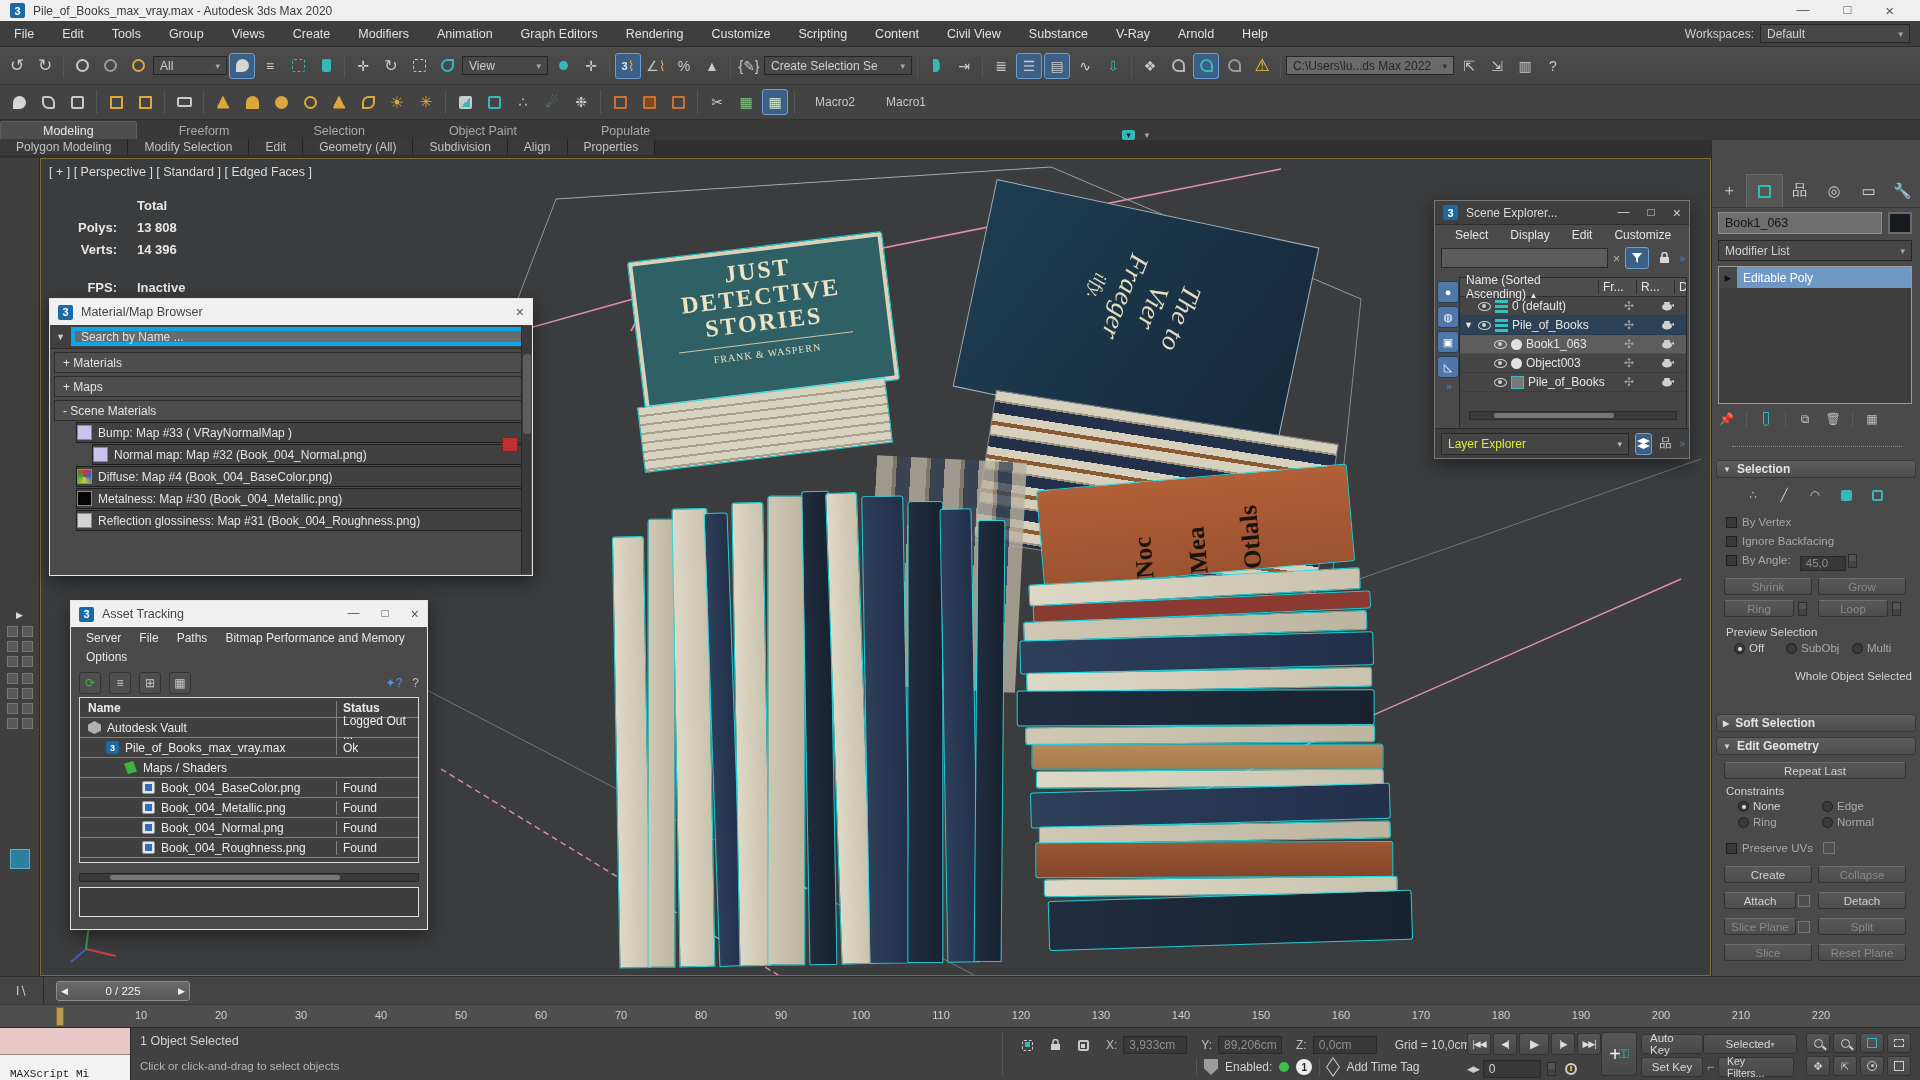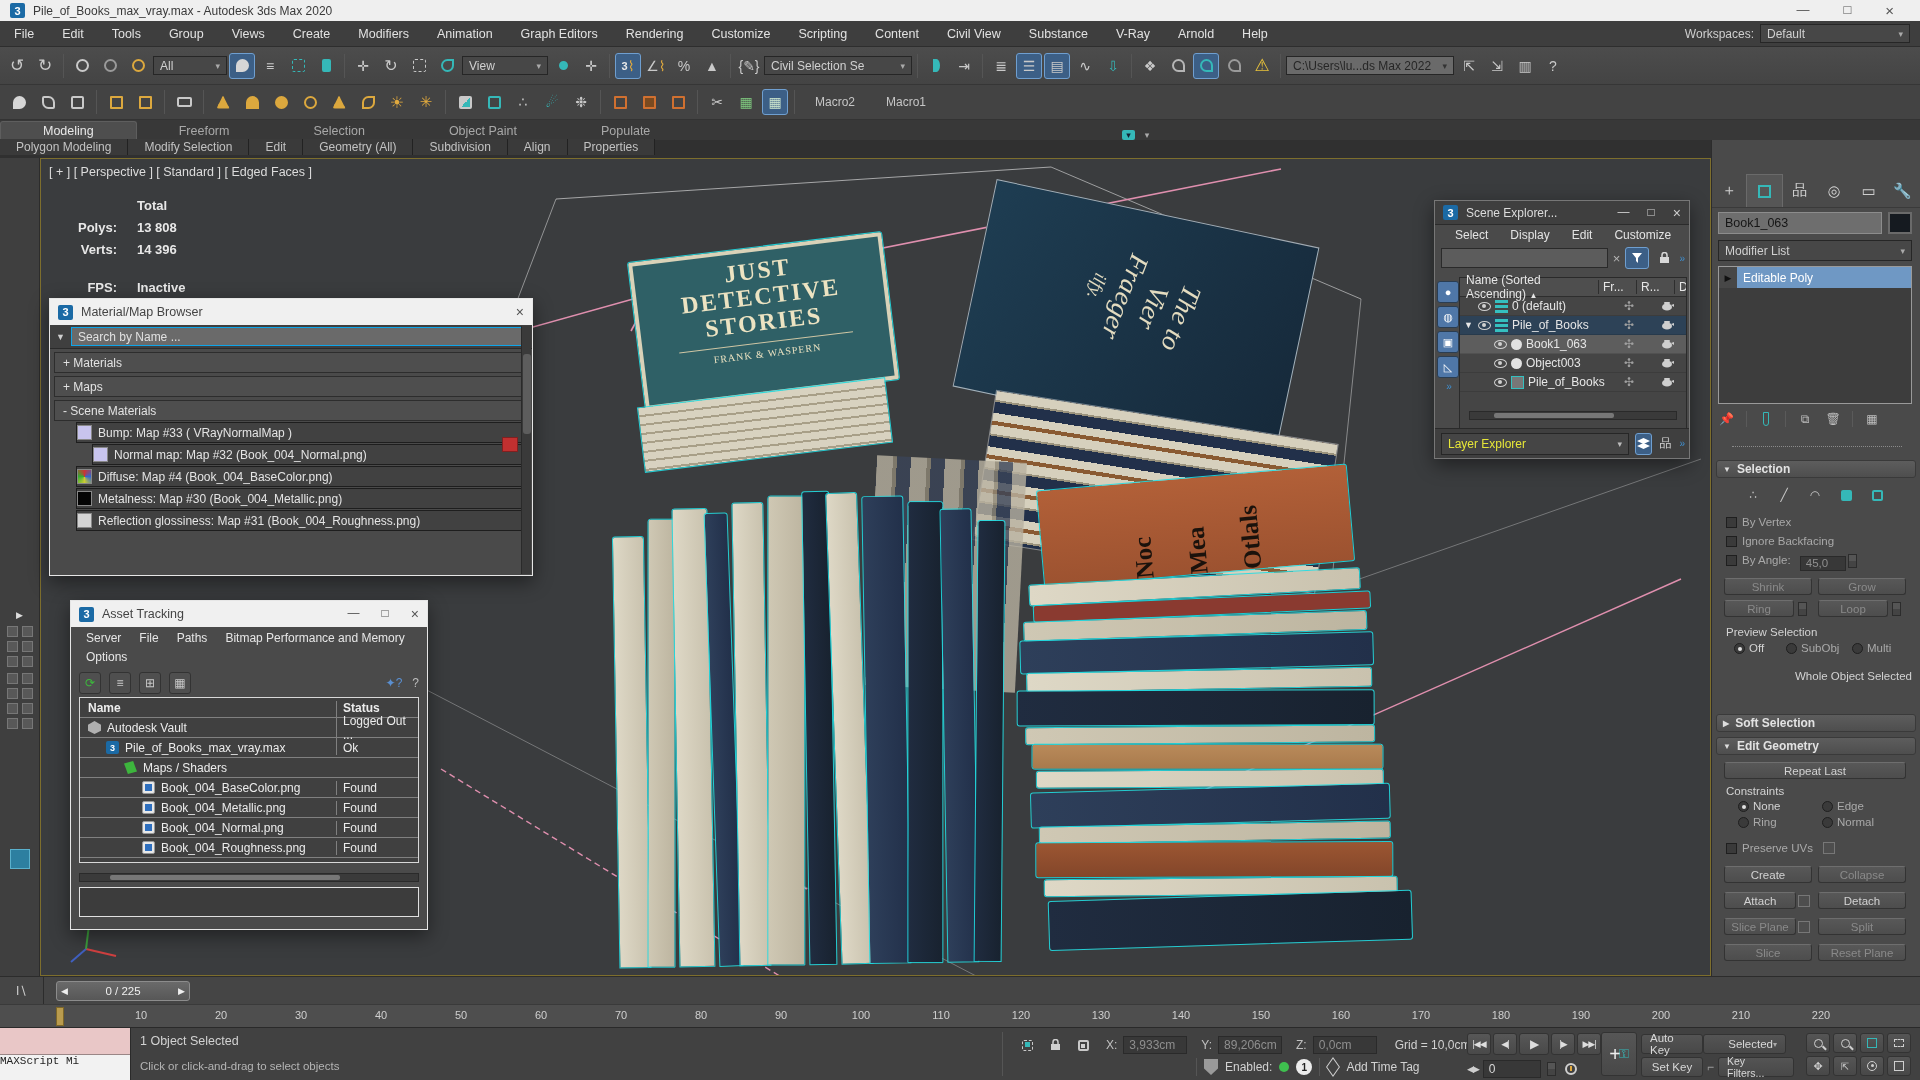--- a/index.html
+++ b/index.html
@@ -159,21 +159,21 @@
   
   #trackbar{left:0;top:976px;width:1920px;height:28px;background:#454545;border-top:1px solid #2c2c2c}
   #tslider{position:absolute;left:56px;top:4px;width:134px;height:20px;background:linear-gradient(#6a6a6a,#575757);border:1px solid #8c8c8c;border-radius:3px;color:#efefef;display:flex;align-items:center;justify-content:space-between;padding:0 4px;font-size:11.5px}
   #ruler{left:0;top:1004px;width:1920px;height:24px;background:#4e4e4e;border-top:1px solid #3a3a3a;border-bottom:1px solid #2a2a2a}
   #ruler .tick{position:absolute;top:4px;transform:translateX(-50%);color:#cfcfcf;font-size:11px}
   #marker0{position:absolute;left:56px;top:2px;width:8px;height:19px;background:var(--gold);border:1px solid #7d6627}
   
   #statusbar{left:0;top:1028px;width:1920px;height:52px;background:#414141}
   #msbox{position:absolute;left:0;top:0;width:131px;height:52px;border-right:1px solid #2a2a2a}
   #msbox .pink{height:27px;background:#e9c7c7;border-bottom:1px solid #9a8686}
-  #msbox .white{height:25px;background:#f2f2f2;color:#222;display:flex;align-items:flex-start;padding:0 0;font-family:"Liberation Mono",monospace;font-size:11px}
+  #msbox .white{height:25px;background:#f2f2f2;color:#222;display:flex;align-items:flex-end;padding:0 10px;font-family:"Liberation Mono",monospace;font-size:11px}
   .sfield2{background:var(--field);border:1px solid #2a2a2a;color:var(--field-txt);height:18px;display:flex;align-items:center;padding:0 5px}
   .pbtn{width:24px;height:22px;background:linear-gradient(#575757,#494949);border:1px solid #333;border-radius:3px;color:#dedede;display:flex;align-items:center;justify-content:center;font-size:9px;letter-spacing:-1px}
   .kbtn{height:20px;background:linear-gradient(#545454,#484848);border:1px solid #333;border-radius:3px;color:#d8d8d8;display:flex;align-items:center;justify-content:center;padding:0 8px;font-size:11.5px}
   .navic{width:24px;height:20px;background:linear-gradient(#555,#484848);border:1px solid #333;border-radius:3px;display:flex;align-items:center;justify-content:center}
   .navic .mag{width:9px;height:9px;border:1.6px solid #cfcfcf;border-radius:50%;position:relative}
   .navic .mag::after{content:"";position:absolute;left:7px;top:7px;width:5px;height:1.6px;background:#cfcfcf;transform:rotate(45deg)}
   .shield{width:14px;height:16px;background:#9a9a9a;clip-path:polygon(0 0,100% 0,100% 60%,50% 100%,0 60%)}
   .gdot{width:10px;height:10px;border-radius:50%;background:#3fbf4f}
   .badge1{width:16px;height:16px;border-radius:50%;background:#ececec;color:#222;font-weight:bold;font-size:10px;display:flex;align-items:center;justify-content:center}
   .cube{width:12px;height:12px;border:1.4px solid #cfcfcf;transform:rotate(45deg) skew(10deg,10deg);}
@@ -256,21 +256,21 @@
       </div>
     <div class="ibox">
         <span style="color:#c9c9c9">∠</span>
         <span style="color:#e0a93e">⌇</span>
       </div>
     <div class="ibox">%</div>
     <div class="ibox">▲</div>
     <div class="tsep"></div>
     <div class="ibox">{✎}</div>
     <span class="ddbox" style="width:148px">
-        <span>Civil Selection Se</span>
+        <span>Create Selection Se</span>
         <span class="ar">▾</span>
       </span>
     <div class="tsep"></div>
     <div class="ibox">
         <span class="shp fill-t" style="width:7px;height:13px;border-radius:0 50% 50% 0"></span>
       </div>
     <div class="ibox">⇥</div>
     <div class="tsep"></div>
     <div class="ibox">≣</div>
     <div class="ibox on">☰</div>
@@ -528,21 +528,21 @@
   <div class="fwin" id="matwin" style="left:49px;top:298px;width:484px;height:278px">
     <div class="ltitle">
       <span class="maxlogo">3</span>
       <span>Material/Map Browser</span>
       <span class="wc">
           <span style="font-size:14px">×</span>
         </span>
     </div>
     <div class="row" style="height:24px;background:#3f3f3f;border-bottom:1px solid #2a2a2a;gap:6px;padding:0 6px">
       <span style="color:#cfcfcf;font-size:9px">▼</span>
-      <div style="flex:1;height:19px;background:#6a6a6a;border:1px solid #0ea5e9;color:#e0e0e0;display:flex;align-items:center;padding:0 6px">Search by Name ...</div>
+      <div style="flex:1;height:19px;background:#6a6a6a;border:4px solid #0ea5e9;color:#e0e0e0;display:flex;align-items:center;padding:0 6px">Search by Name ...</div>
     </div>
     <div class="grp">+ Materials</div>
     <div class="grp">+ Maps</div>
     <div class="grp">- Scene Materials</div>
     <div>
         <div class="mrow tc-purple" style="margin-left: calc(10px + var(--indent,0)*16px); --indent: 1;">
           <span class="thumb"></span>
           <span class="lbl">Bump: Map #33 ( VRayNormalMap )</span>
         </div>
         <div class="mrow tc-purple" style="margin-left: calc(10px + var(--indent,0)*16px); --indent: 2;">
@@ -981,21 +981,21 @@
           </span>
         </span>
     </div>
 
     <div class="abs" style="left:1601px;top:4px;width:36px;height:44px;background:linear-gradient(#565656,#484848);border:1px solid #333;border-radius:3px;display:flex;align-items:center;justify-content:center">
       <span style="color:#eee;font-size:20px">+</span>
         <span style="color:#35b8b8;font-size:13px;margin-left:-2px">⚿</span>
     </div>
     <div class="abs row" style="left:1641px;top:6px;">
       <span class="kbtn" style="width:62px">Auto Key</span>
-      <span class="kbtn" style="width:83px;justify-content:flex-end">
+      <span class="kbtn" style="width:94px;justify-content:center">
           <span>Selected</span>
           <span style="font-size:8px;color:#aaa">▾</span>
         </span>
     </div>
     <div class="abs row" style="left:1641px;top:29px;gap:4px">
       <span class="kbtn" style="width:62px">Set Key</span>
       <span style="color:#9a9a9a">⌐</span>
       <span class="kbtn" style="width:76px;font-size:10.5px">Key Filters...</span>
     </div>
 

